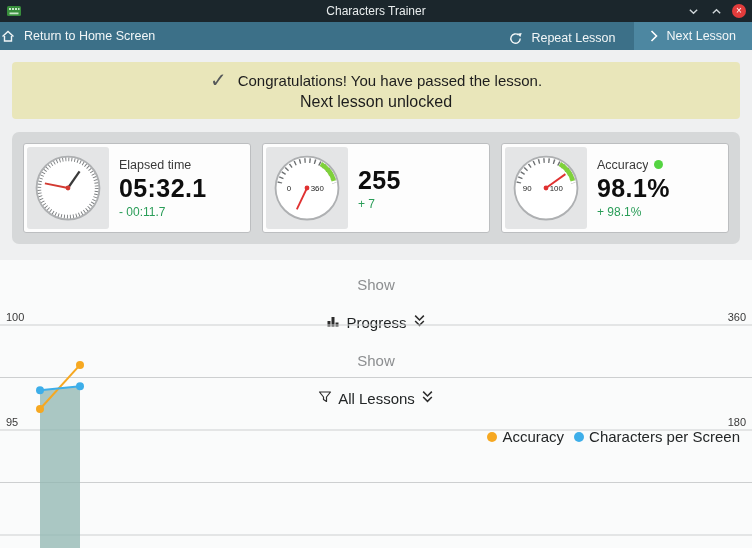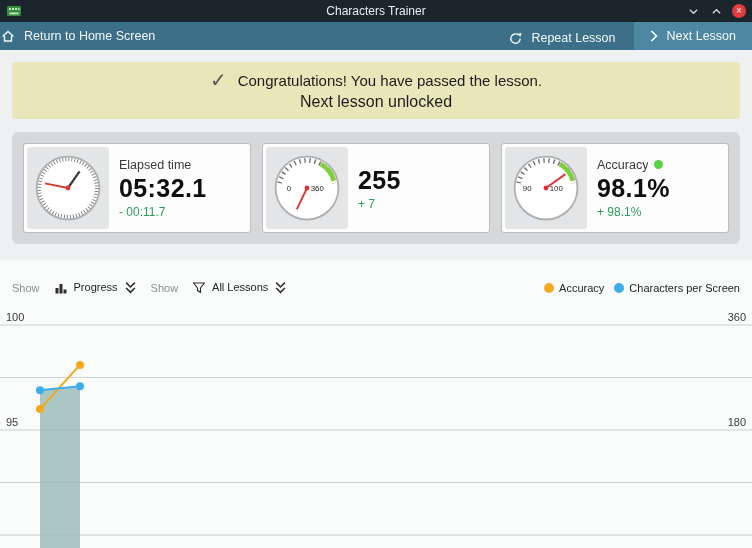--- a/index.html
+++ b/index.html
@@ -33,21 +33,21 @@
   .gauge svg text{font-size:8.5px;fill:#222;font-family:"Liberation Sans",sans-serif;}
   .card-text{display:flex;flex-direction:column;gap:2px;min-width:0;}
   .card-label-row{display:flex;align-items:center;gap:6px;font-size:12.5px;color:#3a3a3a;}
   .card-label{white-space:nowrap;overflow:hidden;text-overflow:ellipsis;max-width:116px;}
   .status-dot{width:9px;height:9px;border-radius:50%;background:#54d441;flex:0 0 auto;}
   .card-value{font-size:25px;font-weight:bold;color:#0e0e0e;letter-spacing:.4px;}
   .card-delta{font-size:12px;color:#2a9d58;}
 
   
   .lower{position:absolute;top:260px;left:0;right:0;bottom:0;background:#fafbfb;}
-  .toolbar{position:absolute;left:12px;right:12px;top:276px;height:24px;display:flex;align-items:center;gap:14px;font-size:11px;color:#232627;}
+  .toolbar{position:absolute;left:12px;right:12px;top:276px;height:24px;display:flex;align-items:center;gap:21px;font-size:15px;color:#232627;flex-direction:column;}
   .muted{color:#8c8e90;}
   .tool-btn{display:flex;align-items:flex-start;gap:6px;}
   .legend{margin-left:auto;display:flex;align-items:center;gap:10px;}
   .legend-item{display:flex;align-items:center;gap:5px;}
   .legend-dot{width:10px;height:10px;border-radius:50%;}
   .chart{position:absolute;left:0;top:310px;width:752px;height:238px;}
   .chart svg text{font-size:11px;fill:#3a3a3a;font-family:"Liberation Sans",sans-serif;}
 </style>
 </head>
 <body>

